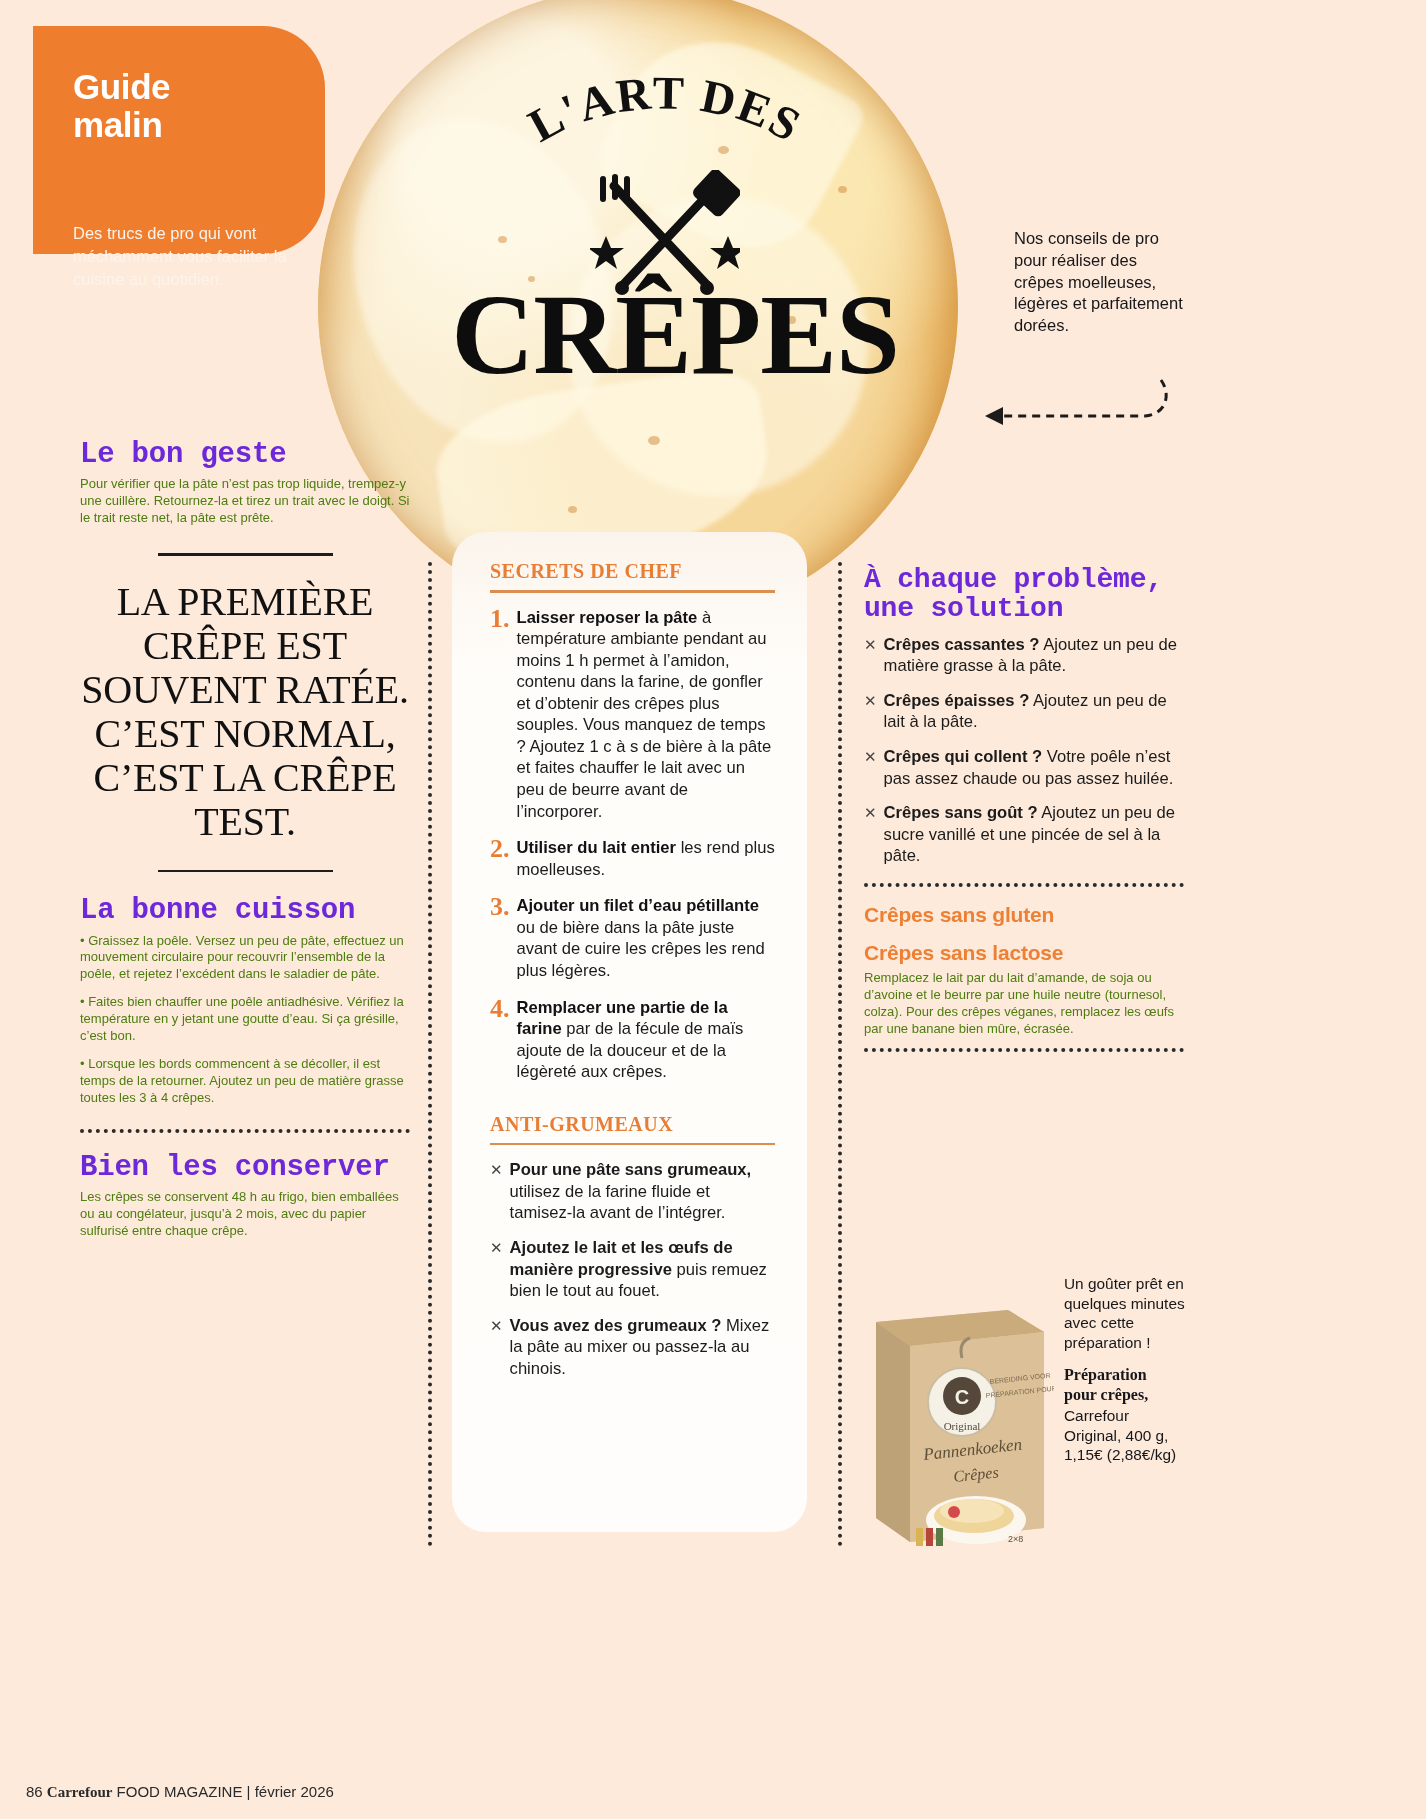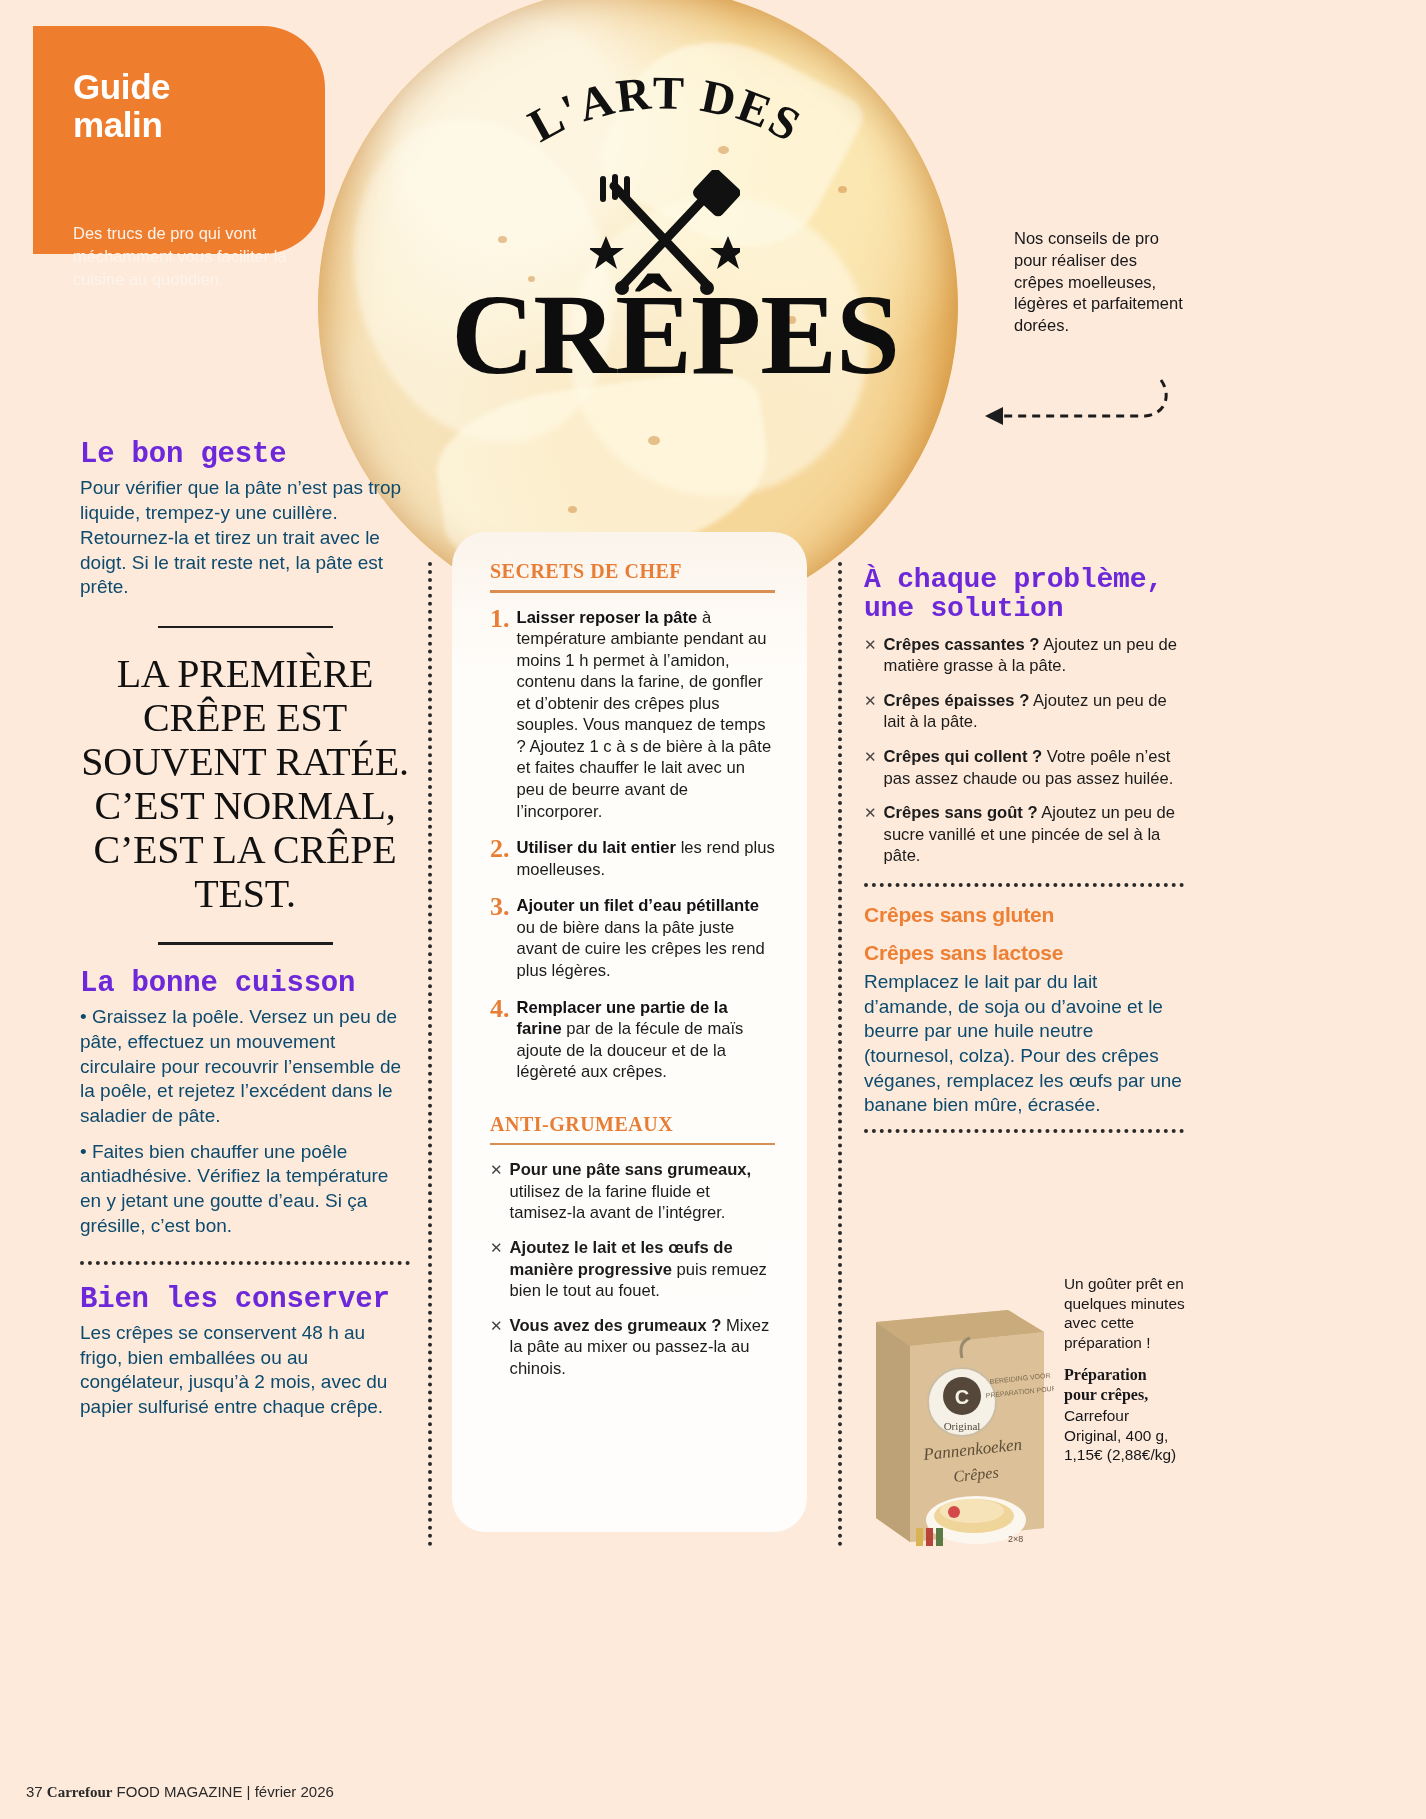--- a/index.html
+++ b/index.html
@@ -80,21 +80,21 @@
   }
   .arrow-svg{position:absolute;left:975px;top:376px;width:200px;height:70px;}
 
   
   .col-left{position:absolute;left:80px;top:440px;width:330px;}
   .h-serif{
     font-family:Liberation Mono, monospace;font-weight:700;
     font-size:29px;line-height:1.05;color:#6d28d9;margin:0 0 6px 0;
     letter-spacing:-.2px;
   }
-  .body-t{font-size:19px;line-height:1.30;color:#0c4a6e;}
+  .body-t{font-size:13px;line-height:1.30;color:#4d7c0f;}
   .body-t p{margin:0 0 11px 0;}
   .rule-solid{width:175px;height:2.5px;background:#1d1d1d;margin:26px auto 24px auto;}
   .pullquote{
     font-family:"Liberation Serif", serif;
     font-size:40px;line-height:1.10;text-align:center;color:#111;
     letter-spacing:-.2px;
   }
   .rule-dotted{
     height:0;border-top:4px dotted #2a2a2a;margin:22px 0 20px 0;width:100%;
   }
@@ -221,20 +221,21 @@
     </div>
 
     <div class="rule-solid"></div>
     <div class="pullquote">LA PREMIÈRE CRÊPE EST SOUVENT RATÉE. C’EST NORMAL, C’EST LA CRÊPE TEST.</div>
     <div class="rule-solid"></div>
 
     <h2 class="h-serif">La bonne cuisson</h2>
     <div class="body-t">
       <p>• Graissez la poêle. Versez un peu de pâte, effectuez un mouvement circulaire pour recouvrir l’ensemble de la poêle, et rejetez l’excédent dans le saladier de pâte.</p>
       <p>• Faites bien chauffer une poêle antiadhésive. Vérifiez la température en y jetant une goutte d’eau. Si ça grésille, c’est bon.</p>
+      <p>• Lorsque les bords commencent à se décoller, il est temps de la retourner. Ajoutez un peu de matière grasse toutes les 3 à 4 crêpes.</p>
     </div>
 
     <div class="rule-dotted"></div>
 
     <h2 class="h-serif">Bien les conserver</h2>
     <div class="body-t">
       <p>Les crêpes se conservent 48 h au frigo, bien emballées ou au congélateur, jusqu’à 2 mois, avec du papier sulfurisé entre chaque crêpe.</p>
     </div>
   </div>
 
@@ -355,20 +356,20 @@
       </div>
       <div>
         <span>Carrefour</span><br>
         <span>Original, 400 g,</span><br>
         <span>1,15€ (2,88€/kg)</span>
       </div>
     </div>
   </div>
 
   <div class="footer">
-    <span class="pg">37</span>
+    <span class="pg">86</span>
     <span class="brand">Carrefour</span>
     <span class="mag">FOOD MAGAZINE</span>
     <span>|</span>
     <span>février 2026</span>
   </div>
 
 </div>
 
 </body></html>

